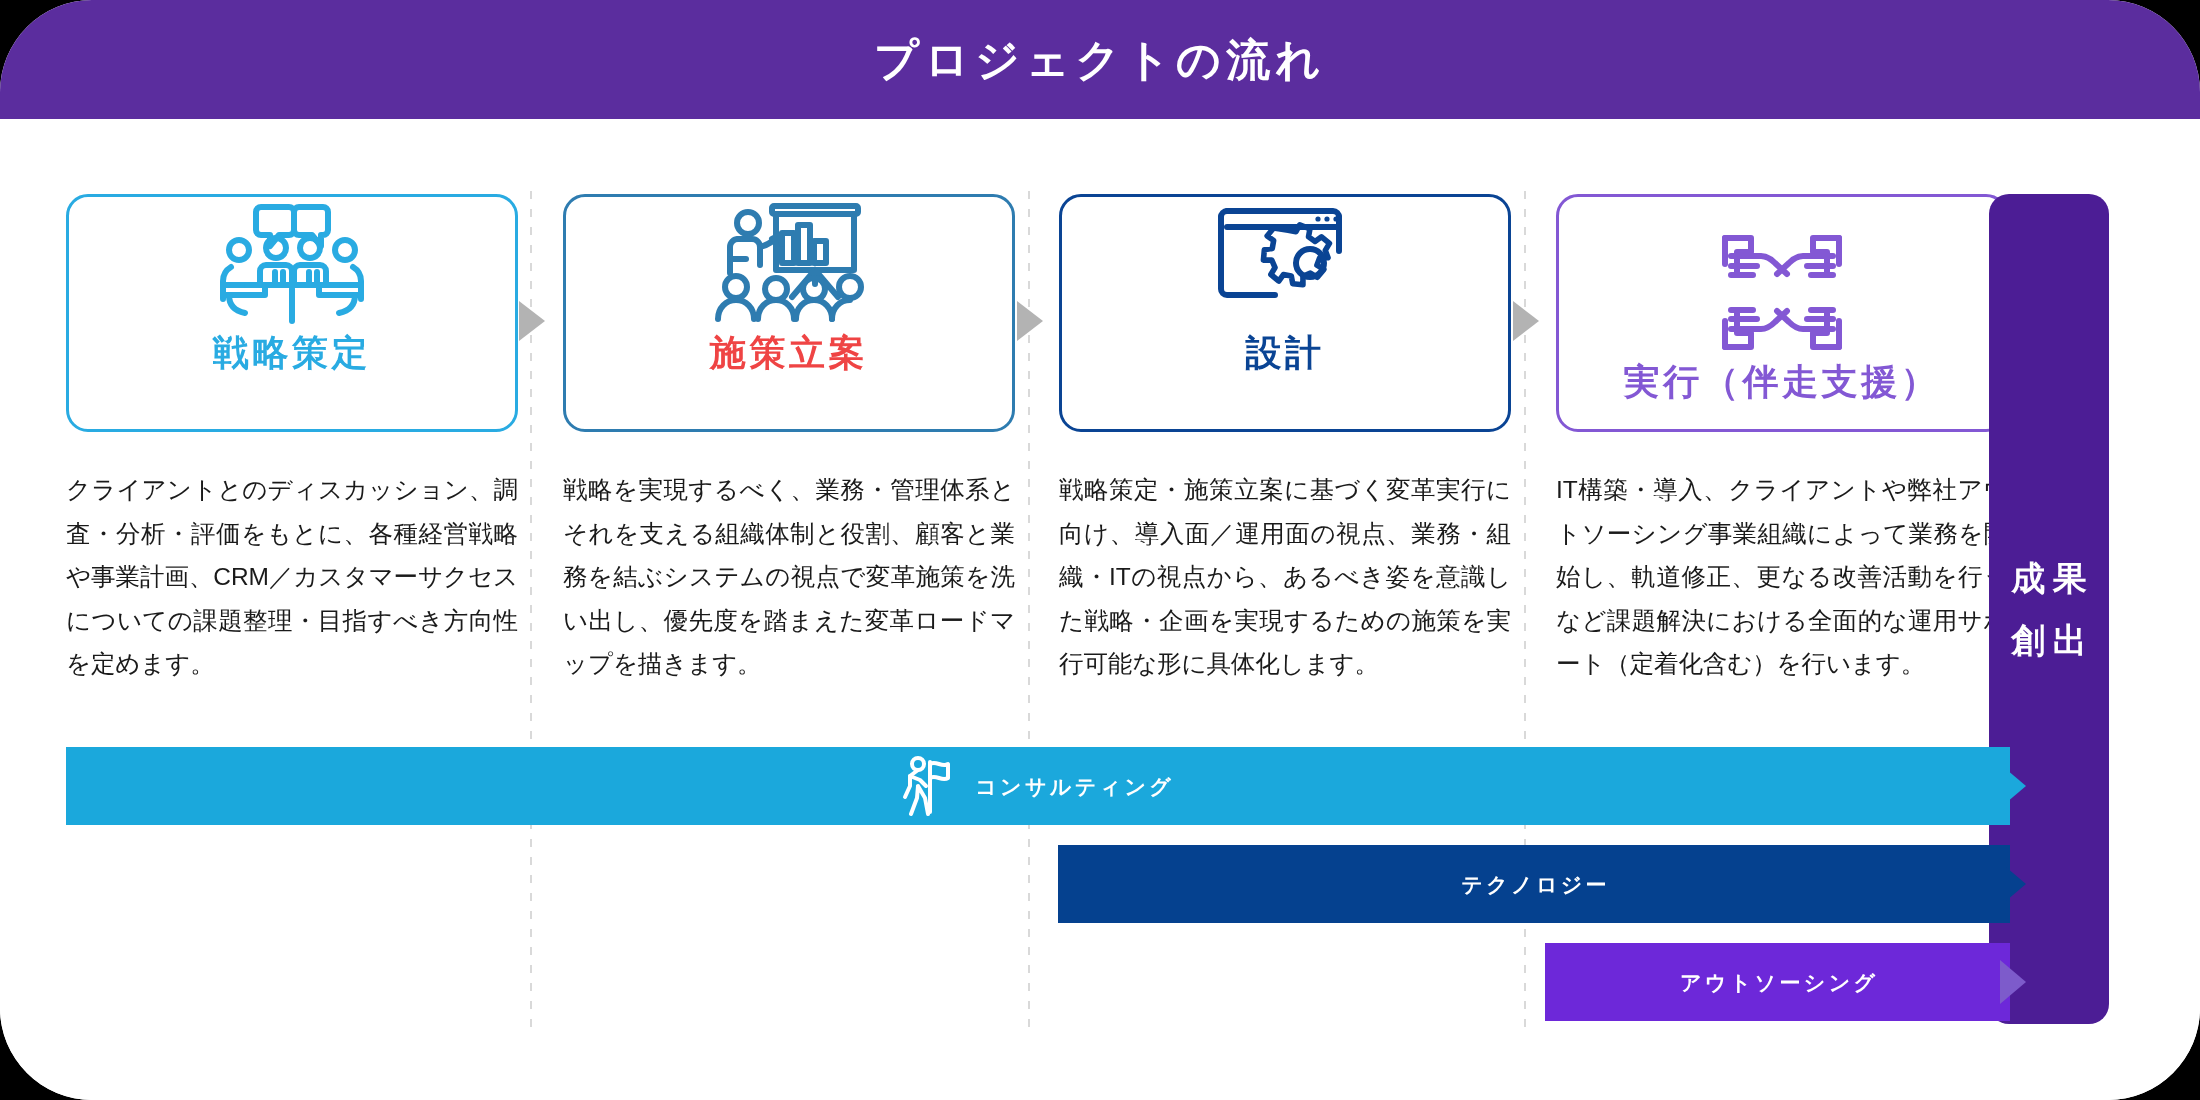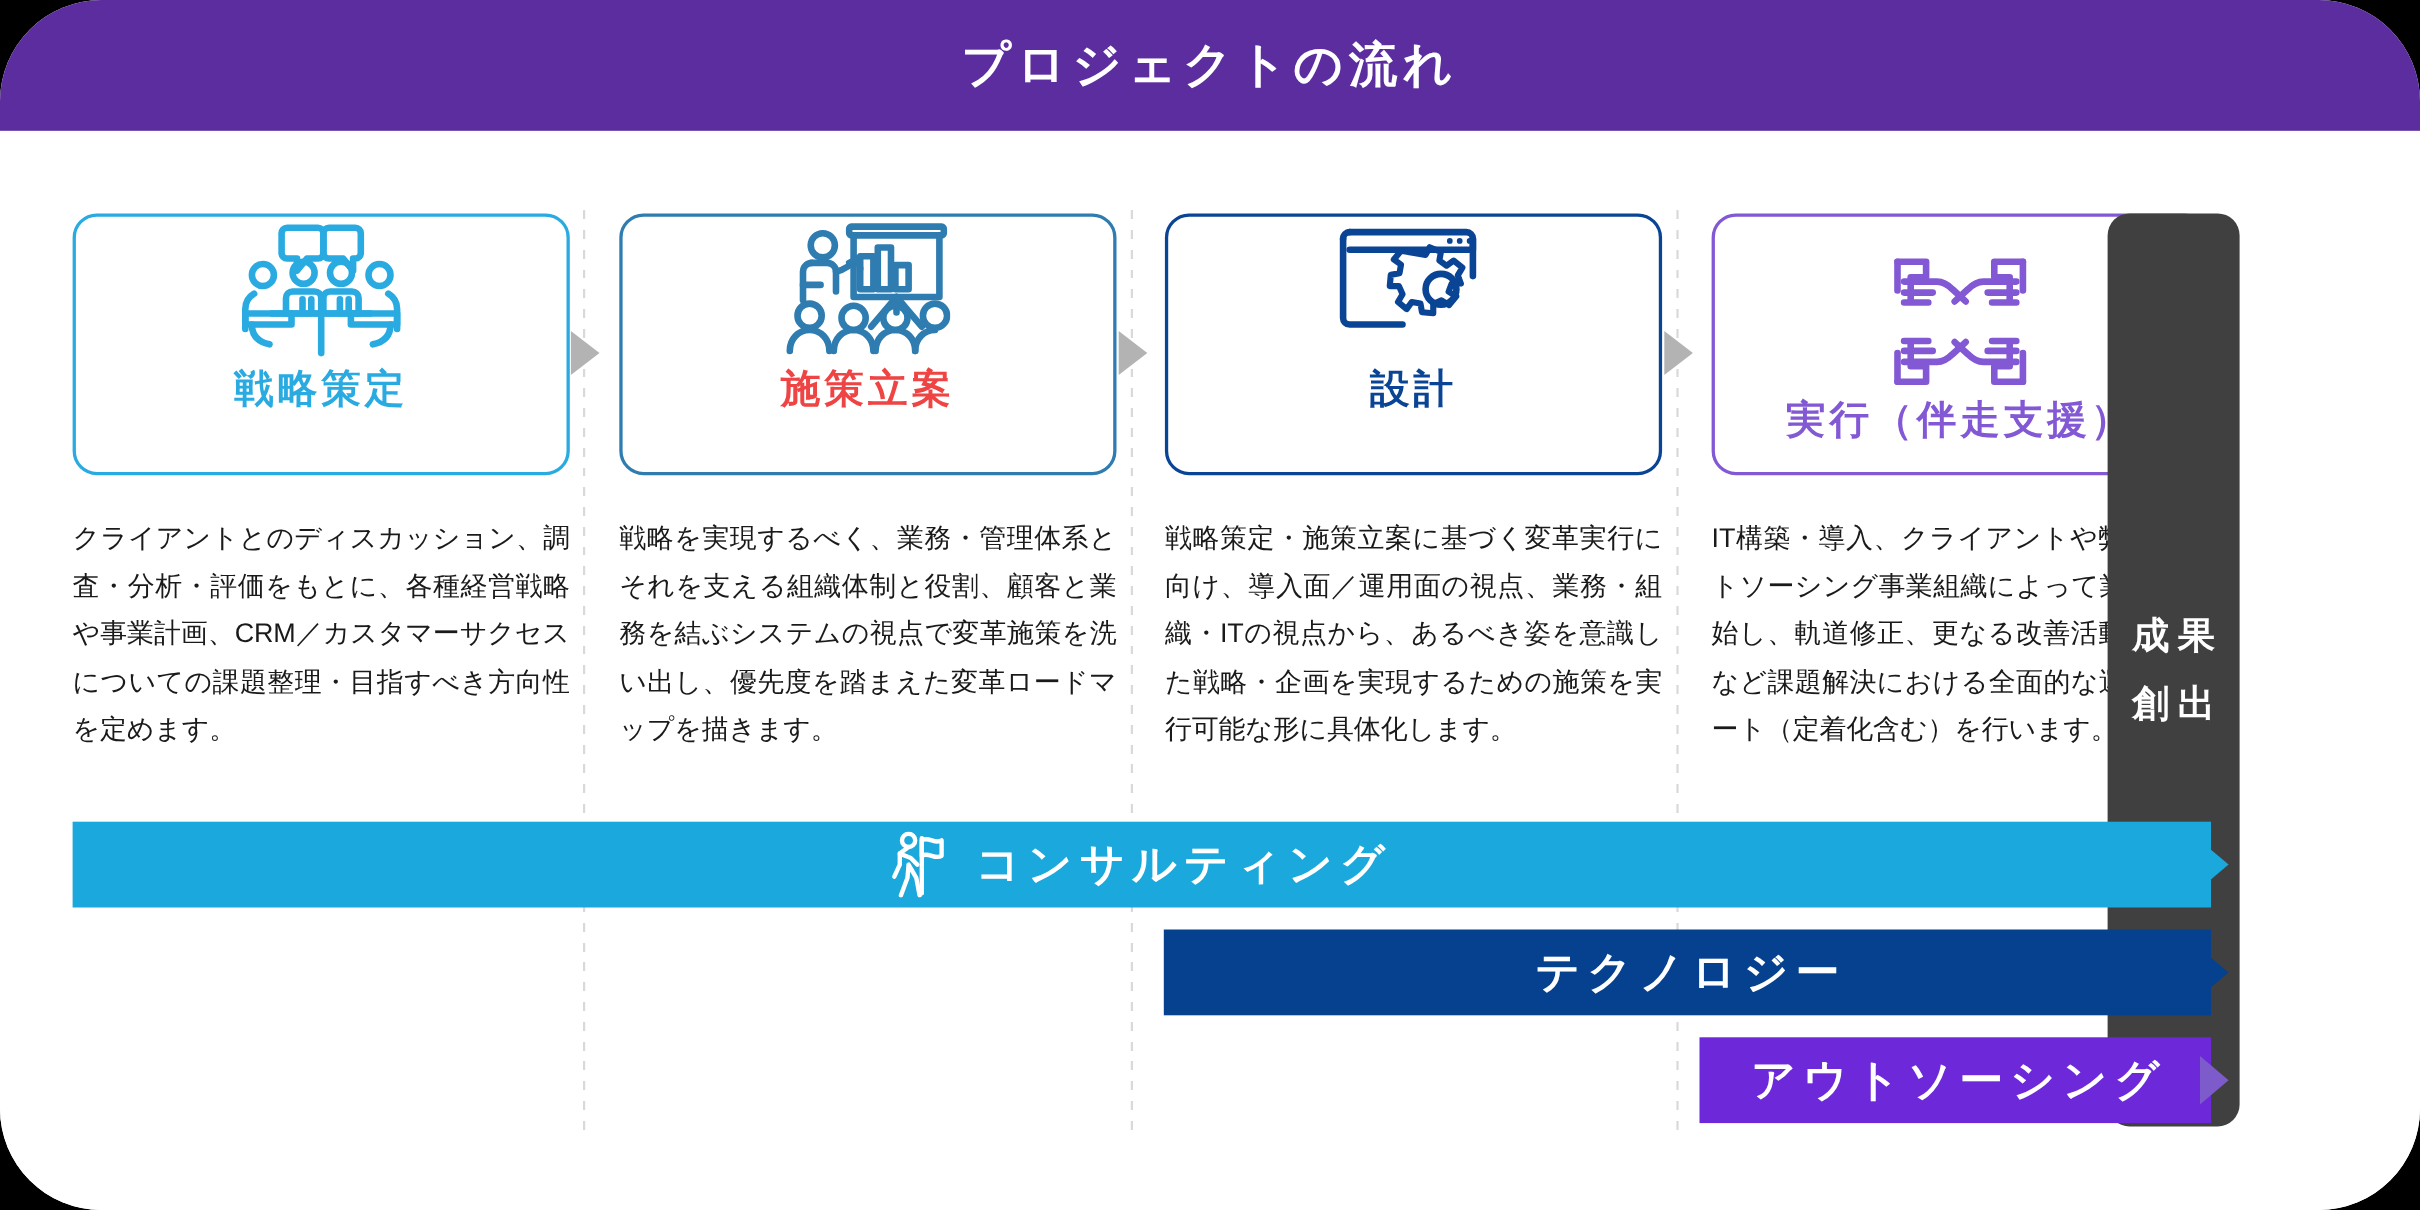--- a/index.html
+++ b/index.html
@@ -54,35 +54,35 @@
 
   
   .step-arrow{
     position:absolute;top:182px;width:0;height:0;
     border-top:20px solid transparent;border-bottom:20px solid transparent;
     border-left:26px solid #b3b3b3;
   }
 
   
   .result{
-    position:absolute;left:1916px;top:194px;width:120px;height:830px;
-    background:#404040;border-radius:20px;
+    position:absolute;left:1989px;top:194px;width:120px;height:830px;
+    background:#4c1d95;border-radius:20px;
     display:flex;flex-direction:column;align-items:center;justify-content:center;
   }
   .result-line{
     color:#fff;font-size:34px;font-weight:700;letter-spacing:.22em;
     line-height:1;margin:14px 0;text-indent:.22em;
   }
 
   
   .bar{
     position:absolute;height:78px;display:flex;align-items:center;justify-content:center;
   }
   .bar-label{
-    color:#fff;font-size:40px;font-weight:700;letter-spacing:.16em;
+    color:#fff;font-size:21px;font-weight:700;letter-spacing:.16em;
     line-height:1;text-indent:.16em;white-space:nowrap;
   }
   .bar-icon{margin-right:16px;display:flex;align-items:center;}
   .bar-arrow{
     position:absolute;width:0;height:0;
     border-top:22px solid transparent;border-bottom:22px solid transparent;
   }
 </style>
 </head>
 <body>

